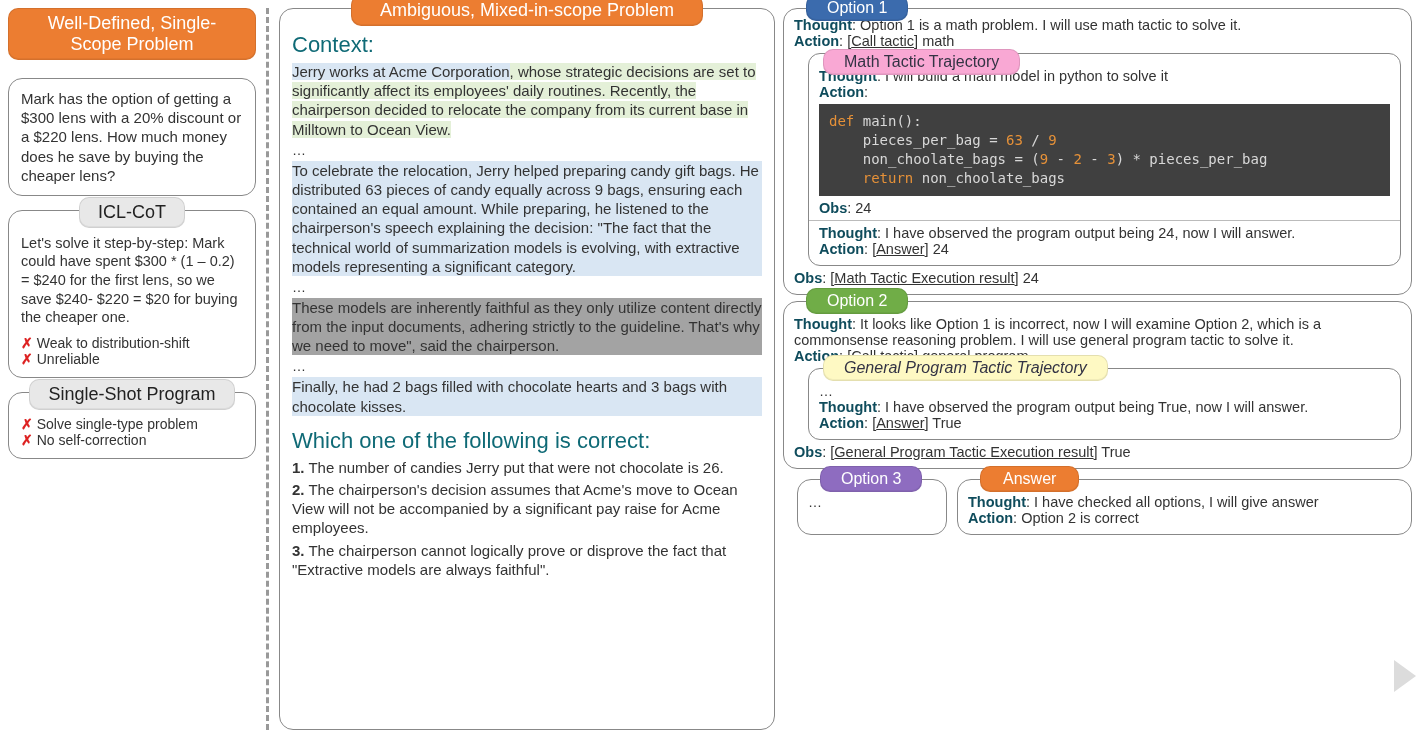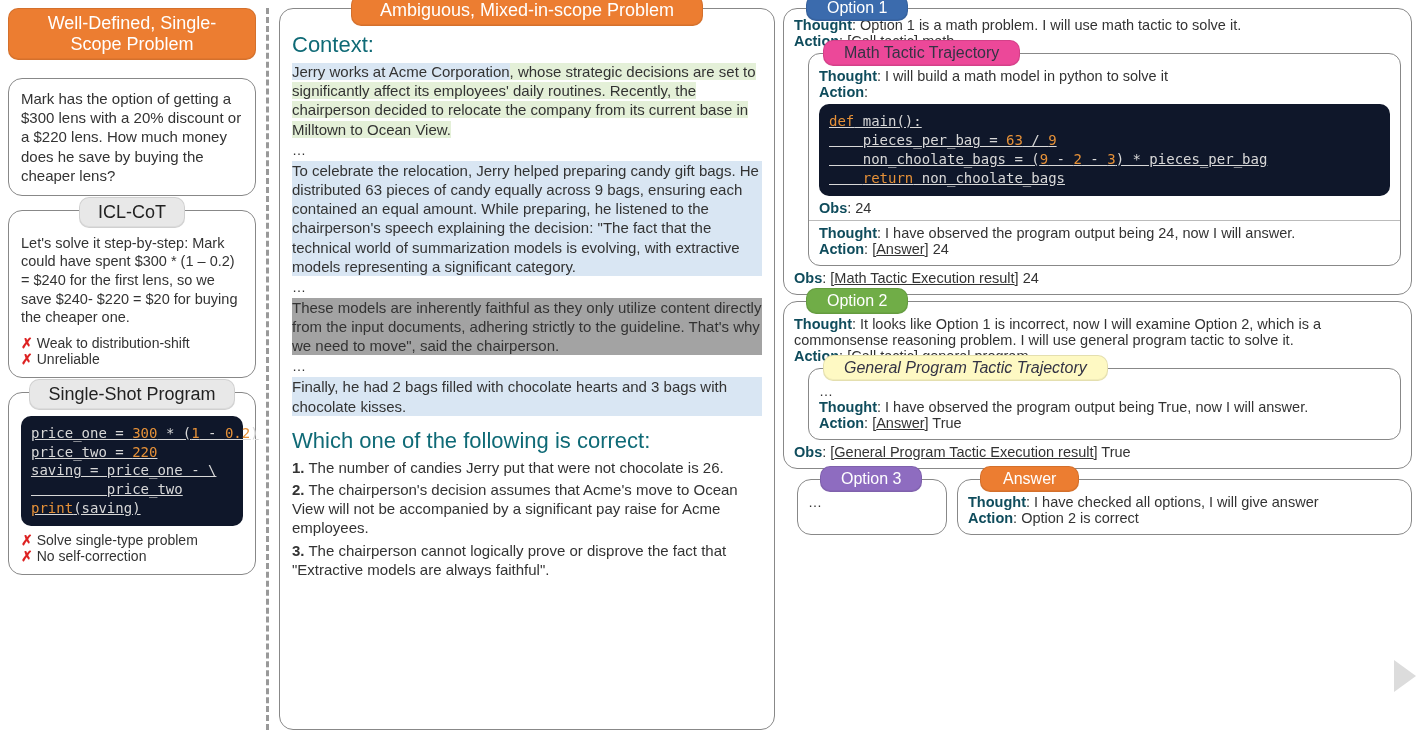--- a/index.html
+++ b/index.html
@@ -41,40 +41,39 @@
       border-radius: 10px;
       padding: 4px 18px;
       font-size: 18px;
       text-align: center;
       border: 1px solid rgba(0,0,0,0.1);
       box-shadow: inset 0 -1px 0 rgba(0,0,0,0.05);
     }
     .pill.orange { background: #ec7d31; color: #fff; }
     .pill.gray   { background: #e8e8e8; color: #222; }
     .pill.blue   { background: #3b6bad; color: #fff; }
-    .pill.lblue  { background: #ec4899; color: #334; }
+    .pill.lblue  { background: #f9a8d4; color: #334; margin-top: 9px; }
     .pill.green  { background: #70ad47; color: #fff; }
     .pill.lgreen { background: #fef9c3; color: #334; font-style: italic; }
     .pill.purple { background: #8e6cc0; color: #fff; }
     .pill.header-wide { width: 100%; display:block; }
 
     .label-bold { color: #0f4c5c; font-weight: 600; }
     .underline { text-decoration: underline; }
 
     .code-block {
-      background: #0f172a;
+      background: #404040;
       color: #d8d8d8;
       font-family: "Consolas", monospace;
       font-size: 14px;
       padding: 8px 10px;
-      border-radius: 10px;
+      border-radius: 0;
       white-space: pre;
       line-height: 1.35;
       margin: 4px 0;
-      text-decoration: underline;
     }
     .kw { color: #e69138; }
 
     .red-x { color: #d22; font-weight: 700; margin-right: 4px; }
 
     .highlight-blue   { background: #d9e6f3; }
     .highlight-green  { background: #e4f0d8; }
     .highlight-purple { background: #a3a3a3; }
 
     .section-title {
@@ -145,25 +144,20 @@
       <div style="margin-top:8px">
         <div><span class="red-x">✗</span><span>Weak to distribution-shift</span></div>
         <div><span class="red-x">✗</span><span>Unreliable</span></div>
       </div>
     </div>
 
     <div class="panel">
       <div style="text-align:center; margin-top:-24px; margin-bottom:6px">
         <span class="pill gray">Single-Shot Program</span>
       </div>
-      <div class="code-block">price_one = <span class="kw">300</span> * (<span class="kw">1</span> - <span class="kw">0.2</span>)
-price_two = <span class="kw">220</span>
-saving = price_one - \
-         price_two
-<span class="kw">print</span>(saving)</div>
       <div style="margin-top:6px">
         <div><span class="red-x">✗</span><span>Solve single-type problem</span></div>
         <div><span class="red-x">✗</span><span>No self-correction</span></div>
       </div>
     </div>
   </div>
 
   <div class="vr"></div>
 
   <div class="col-mid">

